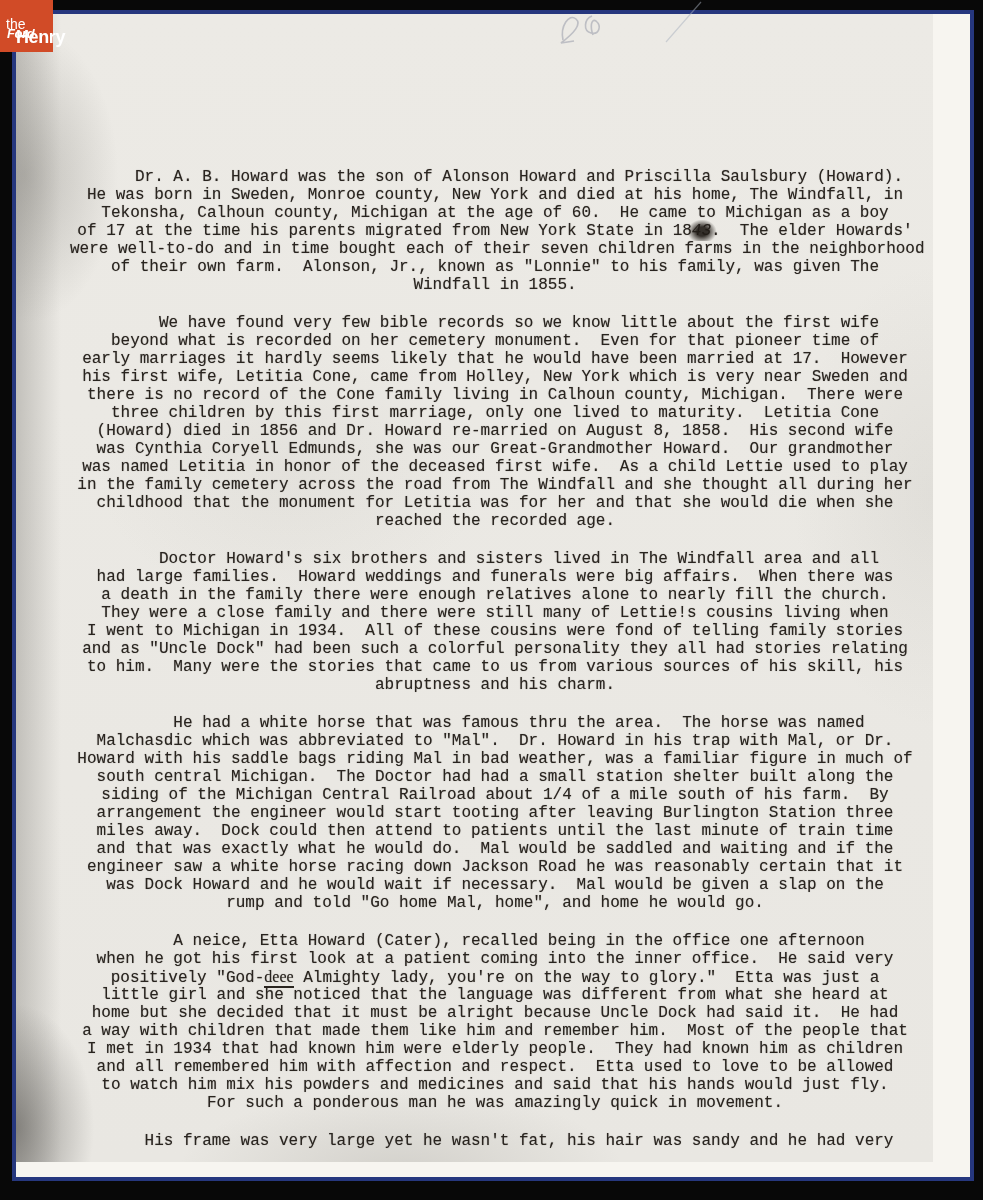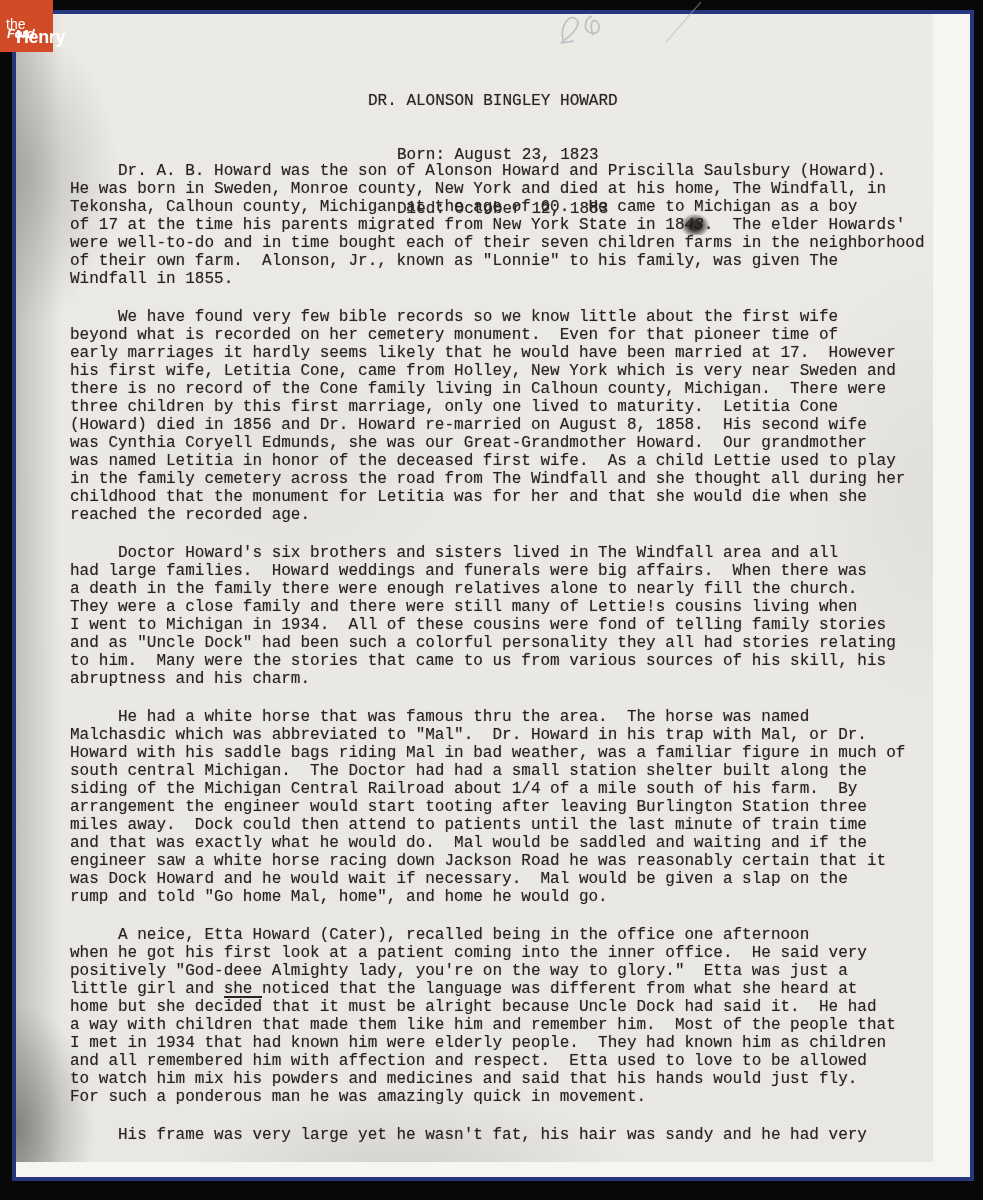--- a/index.html
+++ b/index.html
@@ -17,46 +17,41 @@
       radial-gradient(ellipse 200px 330px at 100% 42%, rgba(150,148,140,0.12), rgba(150,148,140,0) 70%),
       radial-gradient(ellipse 260px 180px at 30% 40%, rgba(160,158,150,0.10), rgba(160,158,150,0) 75%),
       linear-gradient(90deg, rgba(100,98,92,0.30), rgba(100,98,92,0) 45px),
       linear-gradient(0deg, #e9e7e2, #eceae5);
   }
   .typewriter{color:#29241f;font-size:16px;line-height:18px;white-space:pre;
               text-shadow:0 0 1px rgba(41,36,31,0.45);}
   .title-block{position:absolute;left:352px;top:42px;}
   .title-line2{padding-left:29px;}
   .title-line3{padding-left:29px;}
-  .body-text{position:absolute;left:54px;top:148px;width:850px;}
+  .body-text{position:absolute;left:54px;top:154px;width:850px;text-align:center;}
   .para{margin:0 0 20px 0;}
   .tline{height:18px;}
-  .uline{border-bottom:2px solid #29241f;padding-bottom:16px;}
+  .uline{border-bottom:2px solid #29241f;padding-bottom:1px;font-family:Liberation Serif, serif;}
   .blot{position:relative;font-style:italic;}
   .blot::after{content:'';position:absolute;left:-4px;top:-2px;right:-5px;bottom:-1px;
       background:radial-gradient(ellipse at 50% 55%, rgba(32,27,22,0.9) 28%, rgba(32,27,22,0) 74%);}
   
   .logo{position:absolute;left:0;top:0;width:53px;height:52px;background:#d14b27;
         font-family:"Liberation Sans",sans-serif;color:#fff;}
   .logo .the{position:absolute;left:6px;top:16px;font-size:14px;font-weight:normal;letter-spacing:0;}
   .logo .henry{position:absolute;left:16px;top:27px;font-size:18px;font-weight:bold;letter-spacing:-0.4px;}
   .logo .ford{position:absolute;left:7px;top:26px;font-size:13px;font-weight:bold;letter-spacing:-0.4px;font-style:italic;}
   .pencil{position:absolute;left:0;top:0;width:983px;height:1200px;pointer-events:none;}
 </style>
 </head>
 <body>
 
 <div class="stage">
   <div class="mat">
     <div class="paper">
-      <div class="title-block typewriter">
-        <div class="tline">DR. ALONSON BINGLEY HOWARD</div>
-        <div class="tline title-line2">Born: August 23, 1823</div>
-        <div class="tline title-line3">Died: October 12, 1883</div>
-      </div>
       <div class="body-text typewriter"><div class="para"><div class="tline">     Dr. A. B. Howard was the son of Alonson Howard and Priscilla Saulsbury (Howard).</div><div class="tline">He was born in Sweden, Monroe county, New York and died at his home, The Windfall, in</div><div class="tline">Tekonsha, Calhoun county, Michigan at the age of 60.  He came to Michigan as a boy</div><div class="tline">of 17 at the time his parents migrated from New York State in 18<span class="blot">43</span>.  The elder Howards'</div><div class="tline">were well-to-do and in time bought each of their seven children farms in the neighborhood</div><div class="tline">of their own farm.  Alonson, Jr., known as "Lonnie" to his family, was given The</div><div class="tline">Windfall in 1855.</div></div><div class="para"><div class="tline">     We have found very few bible records so we know little about the first wife</div><div class="tline">beyond what is recorded on her cemetery monument.  Even for that pioneer time of</div><div class="tline">early marriages it hardly seems likely that he would have been married at 17.  However</div><div class="tline">his first wife, Letitia Cone, came from Holley, New York which is very near Sweden and</div><div class="tline">there is no record of the Cone family living in Calhoun county, Michigan.  There were</div><div class="tline">three children by this first marriage, only one lived to maturity.  Letitia Cone</div><div class="tline">(Howard) died in 1856 and Dr. Howard re-married on August 8, 1858.  His second wife</div><div class="tline">was Cynthia Coryell Edmunds, she was our Great-Grandmother Howard.  Our grandmother</div><div class="tline">was named Letitia in honor of the deceased first wife.  As a child Lettie used to play</div><div class="tline">in the family cemetery across the road from The Windfall and she thought all during her</div><div class="tline">childhood that the monument for Letitia was for her and that she would die when she</div><div class="tline">reached the recorded age.</div></div><div class="para"><div class="tline">     Doctor Howard's six brothers and sisters lived in The Windfall area and all</div><div class="tline">had large families.  Howard weddings and funerals were big affairs.  When there was</div><div class="tline">a death in the family there were enough relatives alone to nearly fill the church.</div><div class="tline">They were a close family and there were still many of Lettie!s cousins living when</div><div class="tline">I went to Michigan in 1934.  All of these cousins were fond of telling family stories</div><div class="tline">and as "Uncle Dock" had been such a colorful personality they all had stories relating</div><div class="tline">to him.  Many were the stories that came to us from various sources of his skill, his</div><div class="tline">abruptness and his charm.</div></div><div class="para"><div class="tline">     He had a white horse that was famous thru the area.  The horse was named</div><div class="tline">Malchasdic which was abbreviated to "Mal".  Dr. Howard in his trap with Mal, or Dr.</div><div class="tline">Howard with his saddle bags riding Mal in bad weather, was a familiar figure in much of</div><div class="tline">south central Michigan.  The Doctor had had a small station shelter built along the</div><div class="tline">siding of the Michigan Central Railroad about 1/4 of a mile south of his farm.  By</div><div class="tline">arrangement the engineer would start tooting after leaving Burlington Station three</div><div class="tline">miles away.  Dock could then attend to patients until the last minute of train time</div><div class="tline">and that was exactly what he would do.  Mal would be saddled and waiting and if the</div><div class="tline">engineer saw a white horse racing down Jackson Road he was reasonably certain that it</div><div class="tline">was Dock Howard and he would wait if necessary.  Mal would be given a slap on the</div><div class="tline">rump and told "Go home Mal, home", and home he would go.</div></div><div class="para"><div class="tline">     A neice, Etta Howard (Cater), recalled being in the office one afternoon</div><div class="tline">when he got his first look at a patient coming into the inner office.  He said very</div><div class="tline">positively "God-<span class="uline">deee</span> Almighty lady, you're on the way to glory."  Etta was just a</div><div class="tline">little girl and she noticed that the language was different from what she heard at</div><div class="tline">home but she decided that it must be alright because Uncle Dock had said it.  He had</div><div class="tline">a way with children that made them like him and remember him.  Most of the people that</div><div class="tline">I met in 1934 that had known him were elderly people.  They had known him as children</div><div class="tline">and all remembered him with affection and respect.  Etta used to love to be allowed</div><div class="tline">to watch him mix his powders and medicines and said that his hands would just fly.</div><div class="tline">For such a ponderous man he was amazingly quick in movement.</div></div><div class="para"><div class="tline">     His frame was very large yet he wasn't fat, his hair was sandy and he had very</div></div></div>
     </div>
   </div>
 
   <svg class="pencil" viewBox="0 0 983 1200">
     <path d="M563,40 C560,26 569,13 576,19 C582,24 574,33 561,43 L574,41" fill="none" stroke="#8f94a3" stroke-width="1.6" opacity="0.5"></path>
     <path d="M592,16 C584,19 583,31 591,33 C599,35 602,26 596,21 C591,18 590,27 593,35" fill="none" stroke="#8f94a3" stroke-width="1.6" opacity="0.5"></path>
     <path d="M701,2 L666,42" fill="none" stroke="#a8b0bd" stroke-width="1.2" opacity="0.5"></path>
   </svg>
 

